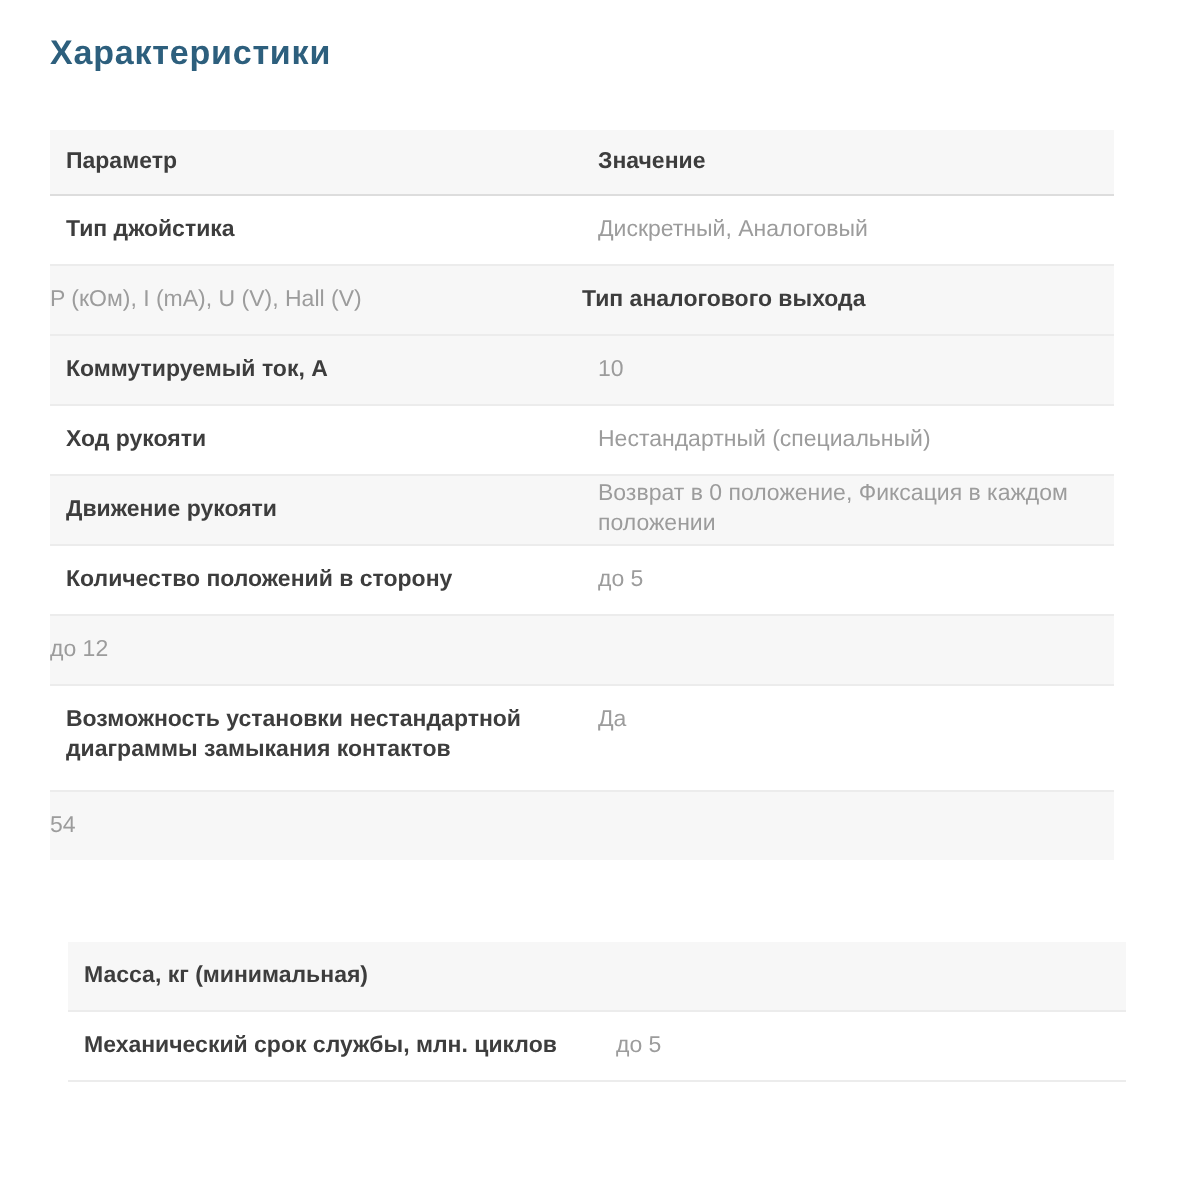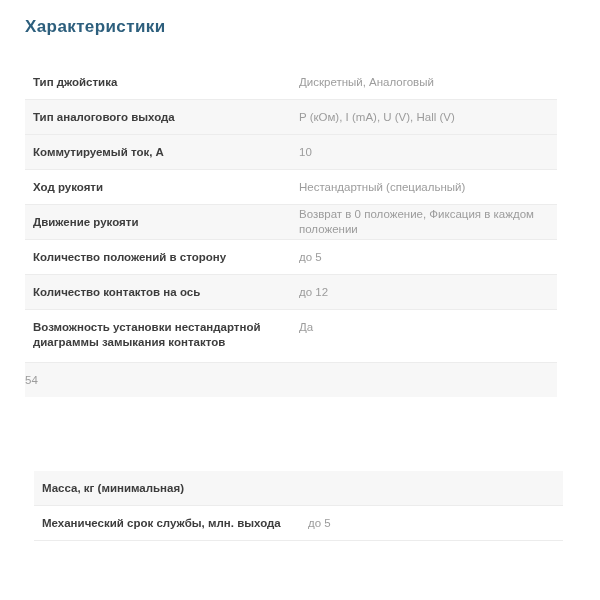--- a/index.html
+++ b/index.html
@@ -84,29 +84,33 @@
 </style>
 </head>
 <body>
 
 <div class="page">
 
   <div class="page-title">Характеристики</div>
 
   <div class="spec-table">
 
+    <div class="row header-row shade">
+      <div class="cell param">Параметр</div>
+      <div class="cell value">Значение</div>
+    </div>
 
     <div class="row">
       <div class="cell param">Тип джойстика</div>
       <div class="cell value">Дискретный, Аналоговый</div>
     </div>
 
     <div class="row shade">
+      <div class="cell value">P (кОм), I (mA), U (V), Hall (V)</div>
       <div class="cell param">Тип аналогового выхода</div>
-      <div class="cell value">P (кОм), I (mA), U (V), Hall (V)</div>
     </div>
 
 
     <div class="row shade">
       <div class="cell param">Коммутируемый ток, А</div>
       <div class="cell value">10</div>
     </div>
 
     <div class="row">
       <div class="cell param">Ход рукояти</div>
@@ -117,21 +121,20 @@
       <div class="cell param">Движение рукояти</div>
       <div class="cell value">Возврат в 0 положение, Фиксация в каждом положении</div>
     </div>
 
     <div class="row">
       <div class="cell param">Количество положений в сторону</div>
       <div class="cell value">до 5</div>
     </div>
 
     <div class="row shade">
-      <div class="cell param">Количество контактов на ось</div>
       <div class="cell value">до 12</div>
     </div>
 
     <div class="row tall">
       <div class="cell param">Возможность установки нестандартной диаграммы замыкания контактов</div>
       <div class="cell value">Да</div>
     </div>
 
     <div class="row shade">
       <div class="cell value">54</div>
@@ -139,19 +142,19 @@
 
   </div>
 
   <div class="spec-table spec-table-2">
 
     <div class="row shade">
       <div class="cell param">Масса, кг (минимальная)</div>
     </div>
 
     <div class="row">
-      <div class="cell param">Механический срок службы, млн. выхода</div>
+      <div class="cell param">Механический срок службы, млн. циклов</div>
       <div class="cell value">до 5</div>
     </div>
 
   </div>
 
 </div>
 
 </body></html>

